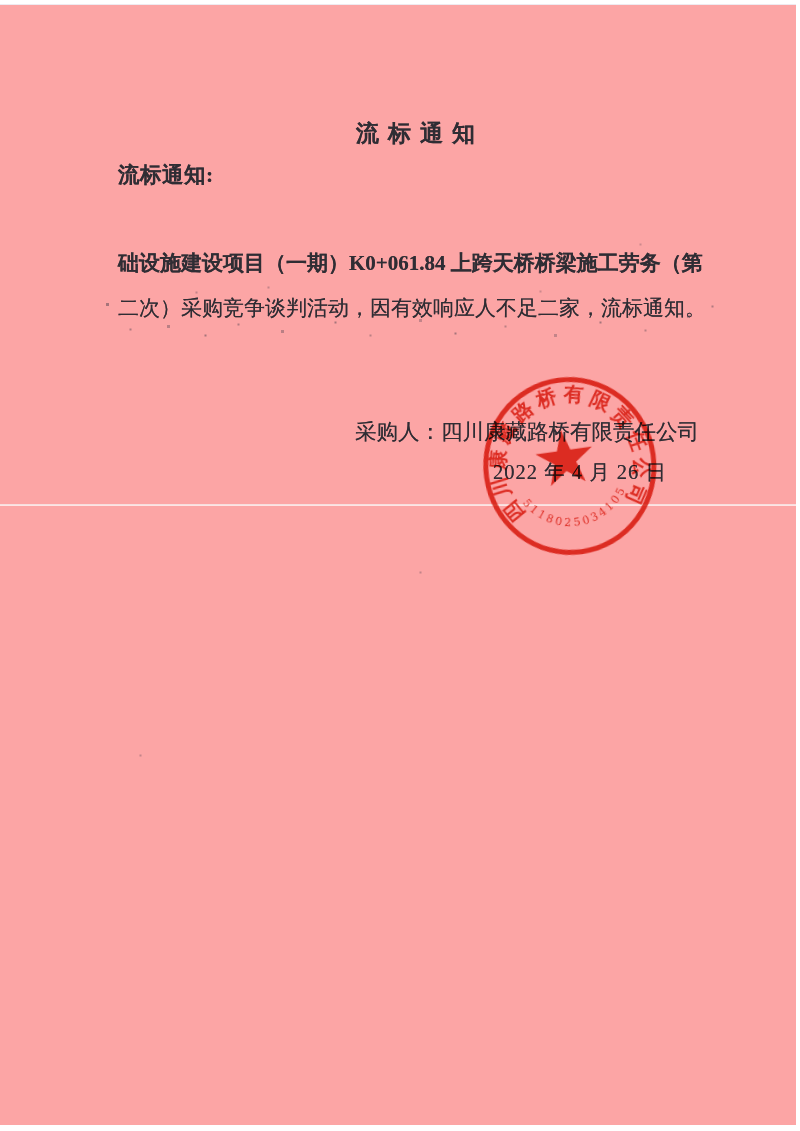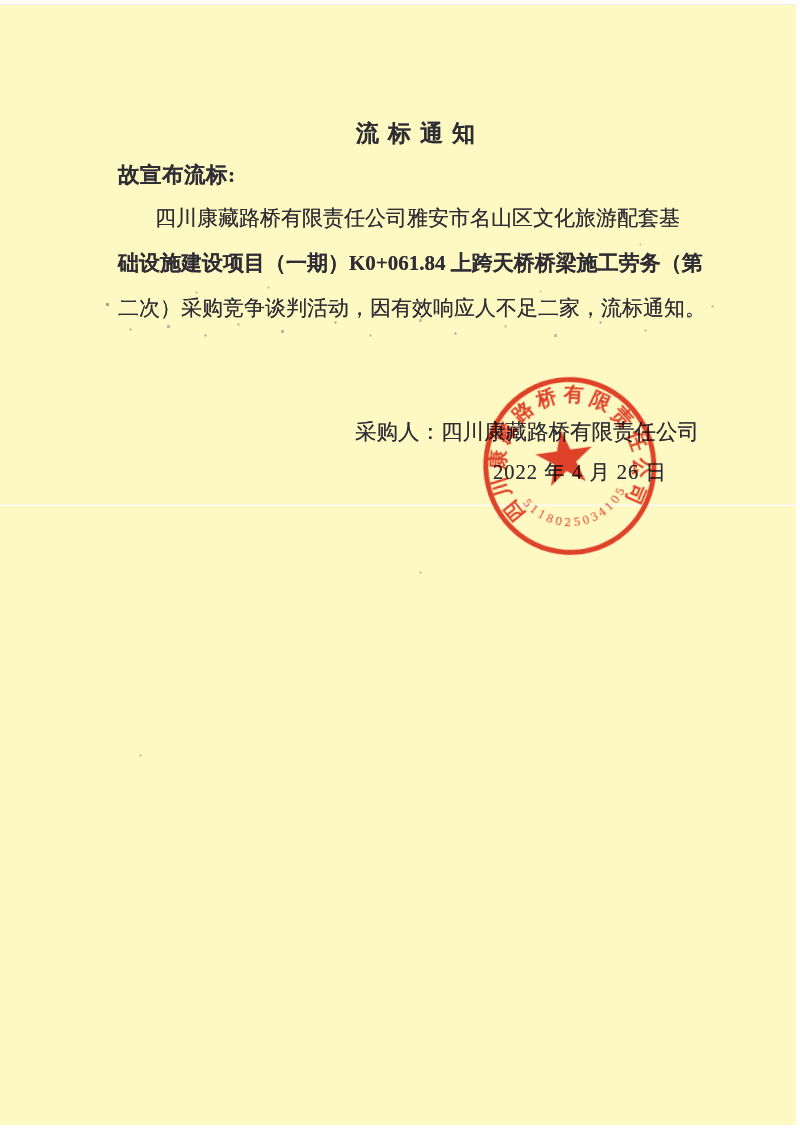--- a/index.html
+++ b/index.html
@@ -3,21 +3,21 @@
 <meta charset="utf-8">
 <style>
   * { margin: 0; padding: 0; box-sizing: border-box; }
   html, body { width: 800px; height: 1131px; background: #ffffff; overflow: hidden; }
   body { font-family: "Liberation Serif", "DejaVu Serif", serif; }
 
   .scan-page {
     position: absolute;
     left: 0; top: 4px;
     width: 796px; height: 1121px;
-    background: #fef9c3;
+    background: #fca5a5;
     box-shadow: inset 0 1px 0 #eeeaf0;
   }
 
   
   .ink {
     position: absolute;
     color: #2f2d34;
     text-shadow: 0 0 0.6px rgba(47,45,52,0.75);
     white-space: nowrap;
   }
@@ -97,23 +97,22 @@
       140px 751px 0 0.5px rgba(62,57,72,0.3);
   }
 </style>
 </head>
 <body>
 
 <div class="scan-page">
 
   <div class="ink doc-title">流标通知</div>
 
-  <div class="ink salutation">故宣布流标:</div>
+  <div class="ink salutation">流标通知:</div>
 
-  <div class="ink body-line body-line-1">四川康藏路桥有限责任公司雅安市名山区文化旅游配套基</div>
   <div class="ink body-line body-line-2">础设施建设项目（一期）K0+061.84 上跨天桥桥梁施工劳务（第</div>
   <div class="ink body-line body-line-3">二次）采购竞争谈判活动，因有效响应人不足二家，流标通知。</div>
 
   <div class="ink purchaser-line">采购人：四川康藏路桥有限责任公司</div>
 
   <div class="ink date-line">2022 年 4 月 26 日</div>
 
   <div class="scan-line"></div>
   <div class="noise"></div>
 

